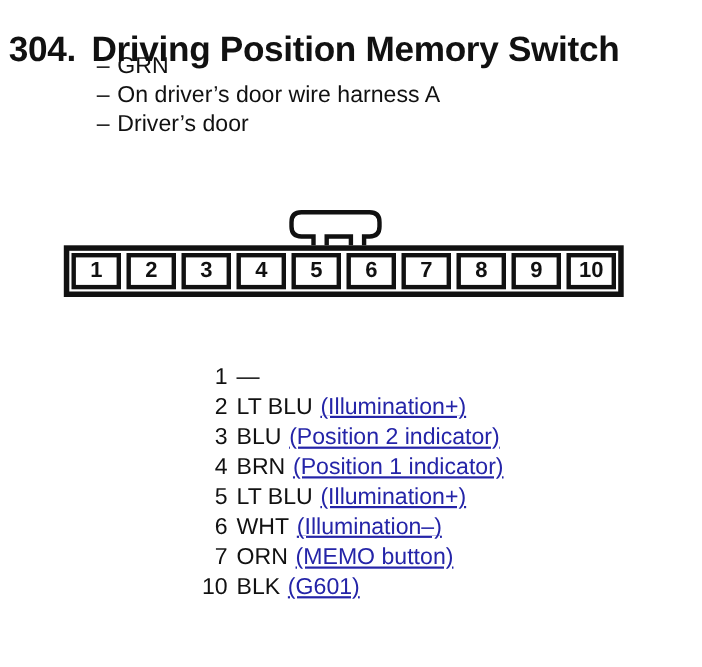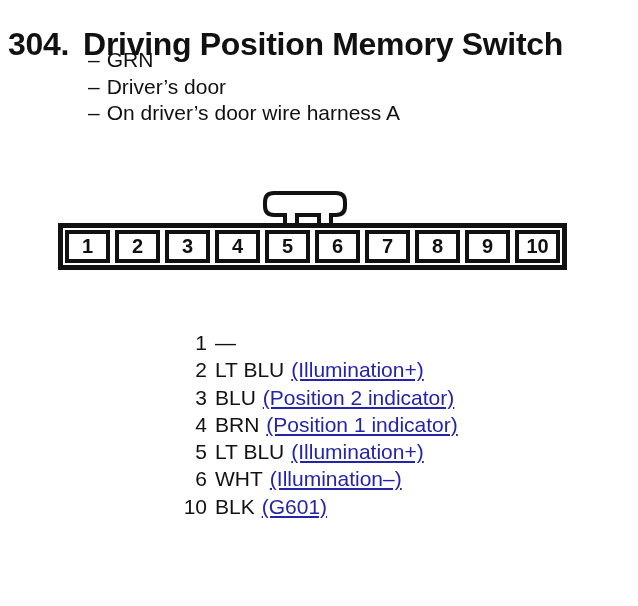--- a/index.html
+++ b/index.html
@@ -99,22 +99,22 @@
     text-decoration: underline;
   }
 </style>
 </head>
 <body style="background: rgb(255, 255, 255); color: rgb(17, 17, 17);">
 
 <h1 class="title"><span class="num">304.</span><span>Driving Position Memory Switch</span></h1>
 
 <div class="notes">
   <div class="note-line"><span class="dash">–</span><span>GRN</span></div>
+  <div class="note-line"><span class="dash">–</span><span>On driver’s door wire harness A</span></div>
   <div class="note-line"><span class="dash">–</span><span>Driver’s door</span></div>
-  <div class="note-line"><span class="dash">–</span><span>On driver’s door wire harness A</span></div>
 </div>
 
 <svg class="tab-svg" viewBox="258 186 100 44" xmlns="http://www.w3.org/2000/svg" aria-hidden="true">
   <path d="M 274 193 L 336 193 Q 345 193 345 202 L 345 206 Q 345 215 336 215 L 331 215 L 331 228 L 319 228 L 319 215 L 297 215 L 297 228 L 285 228 L 285 215 L 274 215 Q 265 215 265 206 L 265 202 Q 265 193 274 193 Z" fill="#ffffff" stroke="#111111" stroke-width="4"></path>
 </svg>
 
 <div class="connector">
   <div class="pin-cell">1</div>
   <div class="pin-cell">2</div>
   <div class="pin-cell">3</div>
@@ -127,14 +127,15 @@
   <div class="pin-cell">10</div>
 </div>
 
 <div class="pin-list">
   <div class="pin-row"><span class="pin-num">1</span><span class="pin-code">—</span><span class="pin-fn"></span></div>
   <div class="pin-row"><span class="pin-num">2</span><span class="pin-code">LT BLU</span><span class="pin-fn">(Illumination+)</span></div>
   <div class="pin-row"><span class="pin-num">3</span><span class="pin-code">BLU</span><span class="pin-fn">(Position 2 indicator)</span></div>
   <div class="pin-row"><span class="pin-num">4</span><span class="pin-code">BRN</span><span class="pin-fn">(Position 1 indicator)</span></div>
   <div class="pin-row"><span class="pin-num">5</span><span class="pin-code">LT BLU</span><span class="pin-fn">(Illumination+)</span></div>
   <div class="pin-row"><span class="pin-num">6</span><span class="pin-code">WHT</span><span class="pin-fn">(Illumination–)</span></div>
+  <div class="pin-row"><span class="pin-num">7</span><span class="pin-code">ORN</span><span class="pin-fn">(MEMO button)</span></div>
   <div class="pin-row"><span class="pin-num">10</span><span class="pin-code">BLK</span><span class="pin-fn">(G601)</span></div>
 </div>
 
 </body></html>

